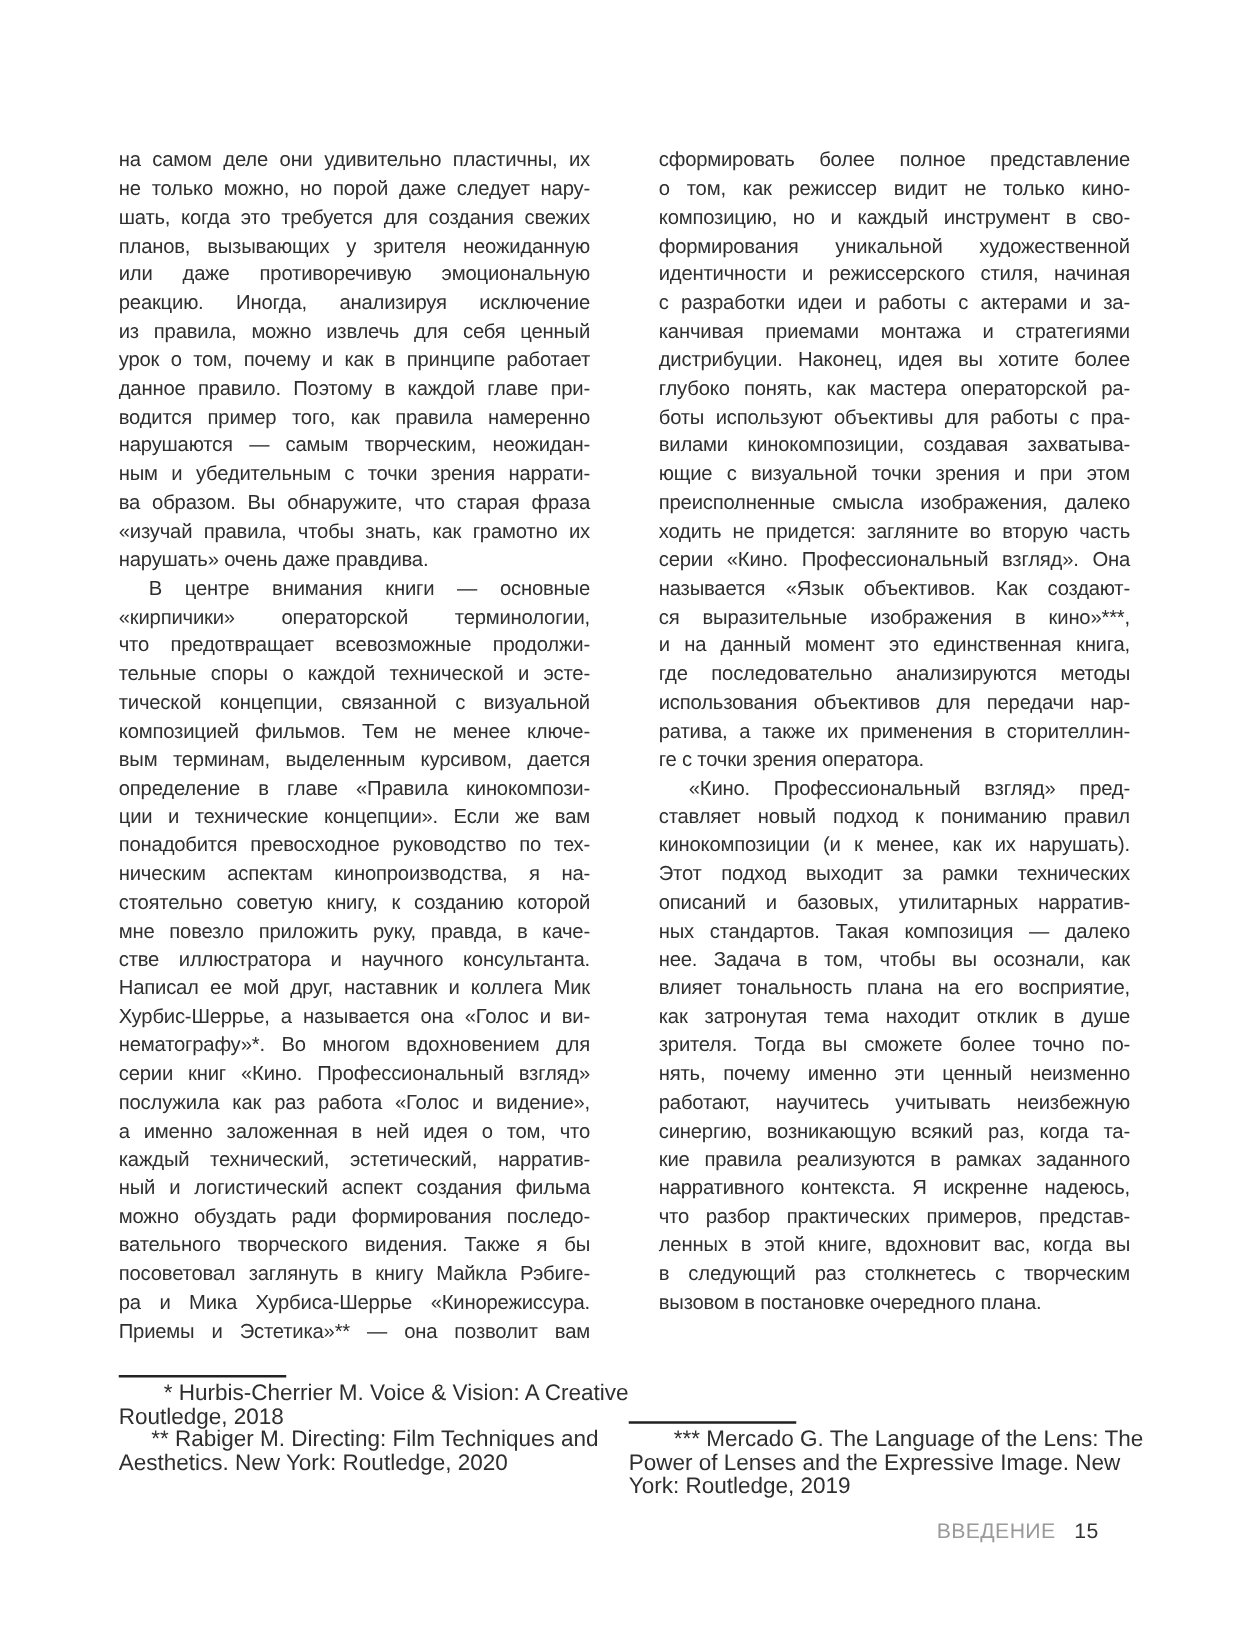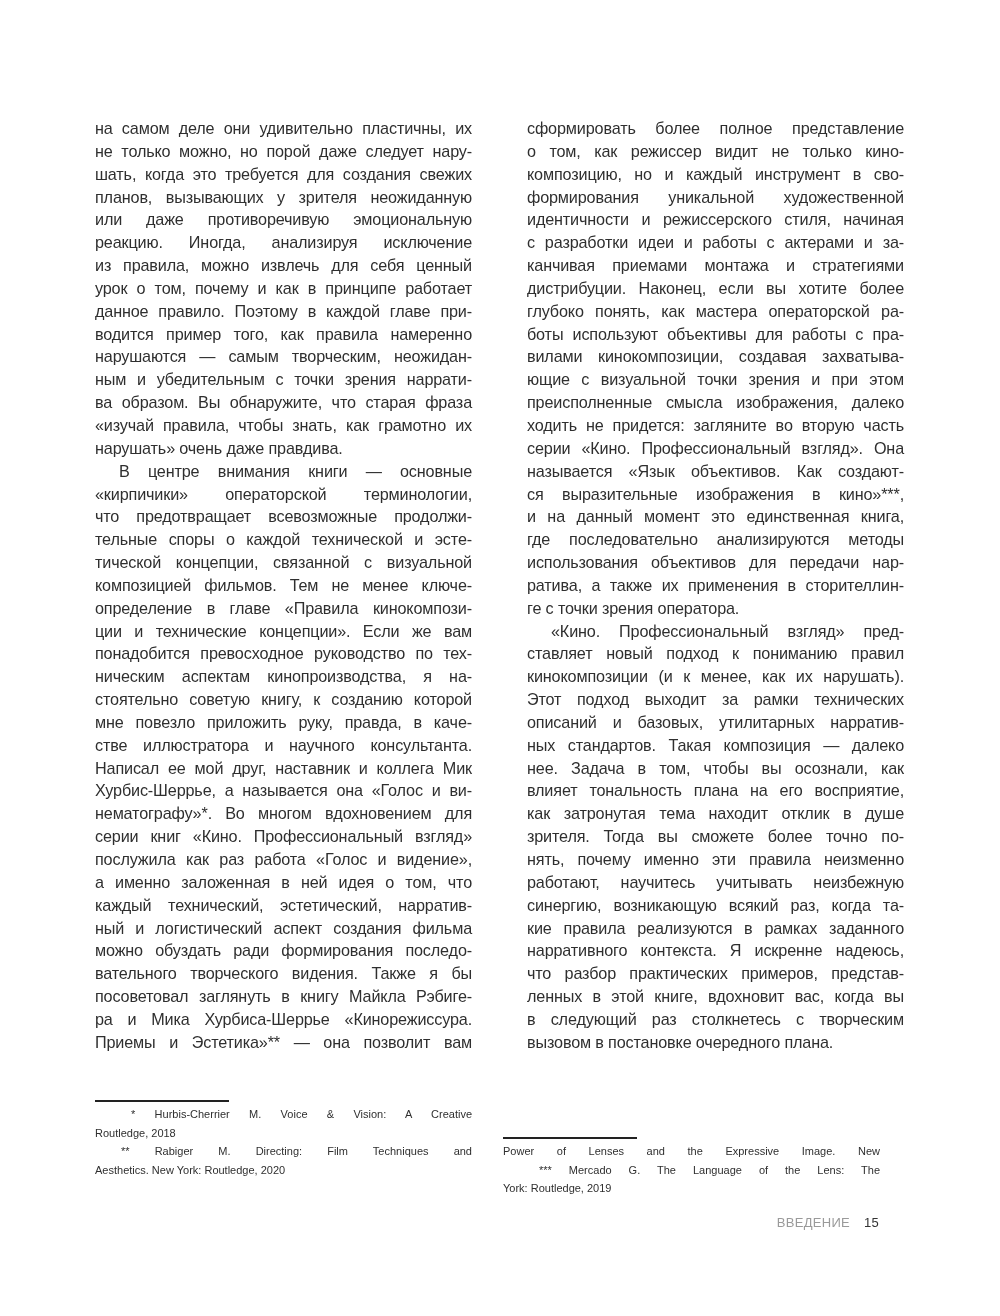--- a/index.html
+++ b/index.html
@@ -7,24 +7,24 @@
          font-family: "Liberation Sans", sans-serif; color: #2f2f2f; }
   .col { position: absolute; top: 117px; width: 377px; }
   .col.left { left: 95px; }
   .col.right { left: 527px; }
   .line { display: block; height: 22.85px; line-height: 22.85px; font-size: 16.2px;
           white-space: nowrap; text-align: justify; text-align-last: justify; letter-spacing: -0.15px; }
   .line.last { text-align-last: left; }
   .line.indent { padding-left: 24px; }
   .fn-rule { position: absolute; height: 2px; width: 134px; background: #222; }
   .fn { position: absolute; width: 377px; }
-  .fn .line { height: 18.6px; line-height: 18.6px; font-size: 11px; letter-spacing: 0; }
+  .fn .line { height: 18.6px; line-height: 18.6px; font-size: 18px; letter-spacing: 0; }
   .fn .line.indent { padding-left: 36px; }
   .fn .line.indent2 { padding-left: 26px; }
-  .page-footer { position: absolute; top: 1215px; right: 121px; font-size: 13px; letter-spacing: 0.3px; text-align: right; }
+  .page-footer { position: absolute; top: 1215px; right: 121px; font-size: 17px; letter-spacing: 0.3px; text-align: right; }
   .section-label { color: #9a9a9a; margin-right: 10px; }
   .page-num { color: #333; }
 </style>
 </head>
 <body>
 
 <div class="col left">
     <span class="line">на самом деле они удивительно пластичны, их</span>
     <span class="line">не только можно, но порой даже следует нару-</span>
     <span class="line">шать, когда это требуется для создания свежих</span>
@@ -39,20 +39,21 @@
     <span class="line">ным и убедительным с точки зрения наррати-</span>
     <span class="line">ва образом. Вы обнаружите, что старая фраза</span>
     <span class="line">«изучай правила, чтобы знать, как грамотно их</span>
     <span class="line last">нарушать» очень даже правдива.</span>
     <span class="line indent">В центре внимания книги — основные</span>
     <span class="line">«кирпичики» операторской терминологии,</span>
     <span class="line">что предотвращает всевозможные продолжи-</span>
     <span class="line">тельные споры о каждой технической и эсте-</span>
     <span class="line">тической концепции, связанной с визуальной</span>
     <span class="line">композицией фильмов. Тем не менее ключе-</span>
+    <span class="line">вым терминам, выделенным курсивом, дается</span>
     <span class="line">определение в главе «Правила кинокомпози-</span>
     <span class="line">ции и технические концепции». Если же вам</span>
     <span class="line">понадобится превосходное руководство по тех-</span>
     <span class="line">ническим аспектам кинопроизводства, я на-</span>
     <span class="line">стоятельно советую книгу, к созданию которой</span>
     <span class="line">мне повезло приложить руку, правда, в каче-</span>
     <span class="line">стве иллюстратора и научного консультанта.</span>
     <span class="line">Написал ее мой друг, наставник и коллега Мик</span>
     <span class="line">Хурбис-Шеррье, а называется она «Голос и ви-</span>
     <span class="line">нематографу»*. Во многом вдохновением для</span>
@@ -68,21 +69,21 @@
     <span class="line">Приемы и Эстетика»** — она позволит вам</span>
   </div>
 <div class="col right">
     <span class="line">сформировать более полное представление</span>
     <span class="line">о том, как режиссер видит не только кино-</span>
     <span class="line">композицию, но и каждый инструмент в сво-</span>
     <span class="line">формирования уникальной художественной</span>
     <span class="line">идентичности и режиссерского стиля, начиная</span>
     <span class="line">с разработки идеи и работы с актерами и за-</span>
     <span class="line">канчивая приемами монтажа и стратегиями</span>
-    <span class="line">дистрибуции. Наконец, если вы хотите более</span>
+    <span class="line">дистрибуции. Наконец, идея вы хотите более</span>
     <span class="line">глубоко понять, как мастера операторской ра-</span>
     <span class="line">боты используют объективы для работы с пра-</span>
     <span class="line">вилами кинокомпозиции, создавая захватыва-</span>
     <span class="line">ющие с визуальной точки зрения и при этом</span>
     <span class="line">преисполненные смысла изображения, далеко</span>
     <span class="line">ходить не придется: загляните во вторую часть</span>
     <span class="line">серии «Кино. Профессиональный взгляд». Она</span>
     <span class="line">называется «Язык объективов. Как создают-</span>
     <span class="line">ся выразительные изображения в кино»***,</span>
     <span class="line">и на данный момент это единственная книга,</span>
@@ -93,42 +94,42 @@
     <span class="line indent">«Кино. Профессиональный взгляд» пред-</span>
     <span class="line">ставляет новый подход к пониманию правил</span>
     <span class="line">кинокомпозиции (и к менее, как их нарушать).</span>
     <span class="line">Этот подход выходит за рамки технических</span>
     <span class="line">описаний и базовых, утилитарных нарратив-</span>
     <span class="line">ных стандартов. Такая композиция — далеко</span>
     <span class="line">нее. Задача в том, чтобы вы осознали, как</span>
     <span class="line">влияет тональность плана на его восприятие,</span>
     <span class="line">как затронутая тема находит отклик в душе</span>
     <span class="line">зрителя. Тогда вы сможете более точно по-</span>
-    <span class="line">нять, почему именно эти правила неизменно</span>
+    <span class="line">нять, почему именно эти ценный неизменно</span>
     <span class="line">работают, научитесь учитывать неизбежную</span>
     <span class="line">синергию, возникающую всякий раз, когда та-</span>
     <span class="line">кие правила реализуются в рамках заданного</span>
     <span class="line">нарративного контекста. Я искренне надеюсь,</span>
     <span class="line">что разбор практических примеров, представ-</span>
     <span class="line">ленных в этой книге, вдохновит вас, когда вы</span>
     <span class="line">в следующий раз столкнетесь с творческим</span>
     <span class="line last">вызовом в постановке очередного плана.</span>
   </div>
 
 <div class="fn-rule" style="left:95px; top:1100px;"></div>
 <div class="fn" style="left:95px; top:1105px;">
     <span class="line indent">* Hurbis-Cherrier M. Voice &amp; Vision: A Creative</span>
     <span class="line last">Routledge, 2018</span>
     <span class="line indent2">** Rabiger M. Directing: Film Techniques and</span>
     <span class="line last">Aesthetics. New York: Routledge, 2020</span>
   </div>
 
 <div class="fn-rule" style="left:503px; top:1137px;"></div>
 <div class="fn" style="left:503px; top:1142px;">
+    <span class="line indent">*** Mercado G. The Language of the Lens: The</span>
     <span class="line">Power of Lenses and the Expressive Image. New</span>
-    <span class="line indent">*** Mercado G. The Language of the Lens: The</span>
     <span class="line last">York: Routledge, 2019</span>
   </div>
 
 <div class="page-footer">
   <span class="section-label">ВВЕДЕНИЕ</span>
   <span class="page-num">15</span>
 </div>
 
 </body></html>

